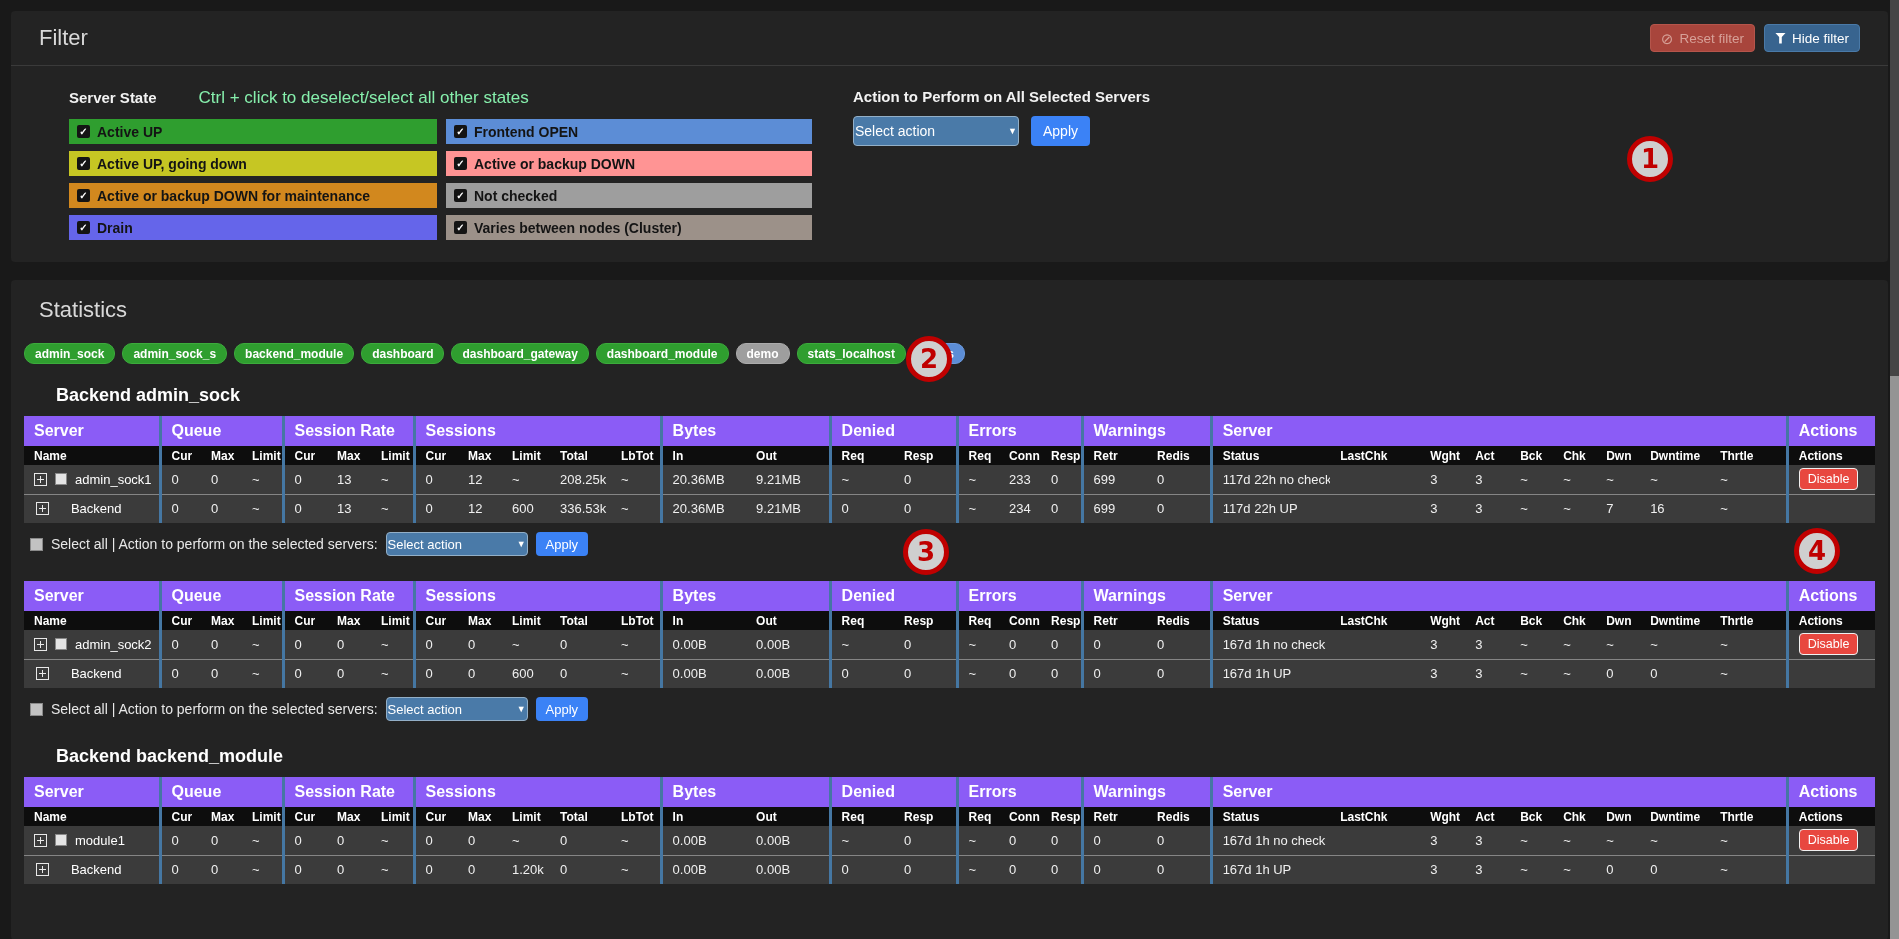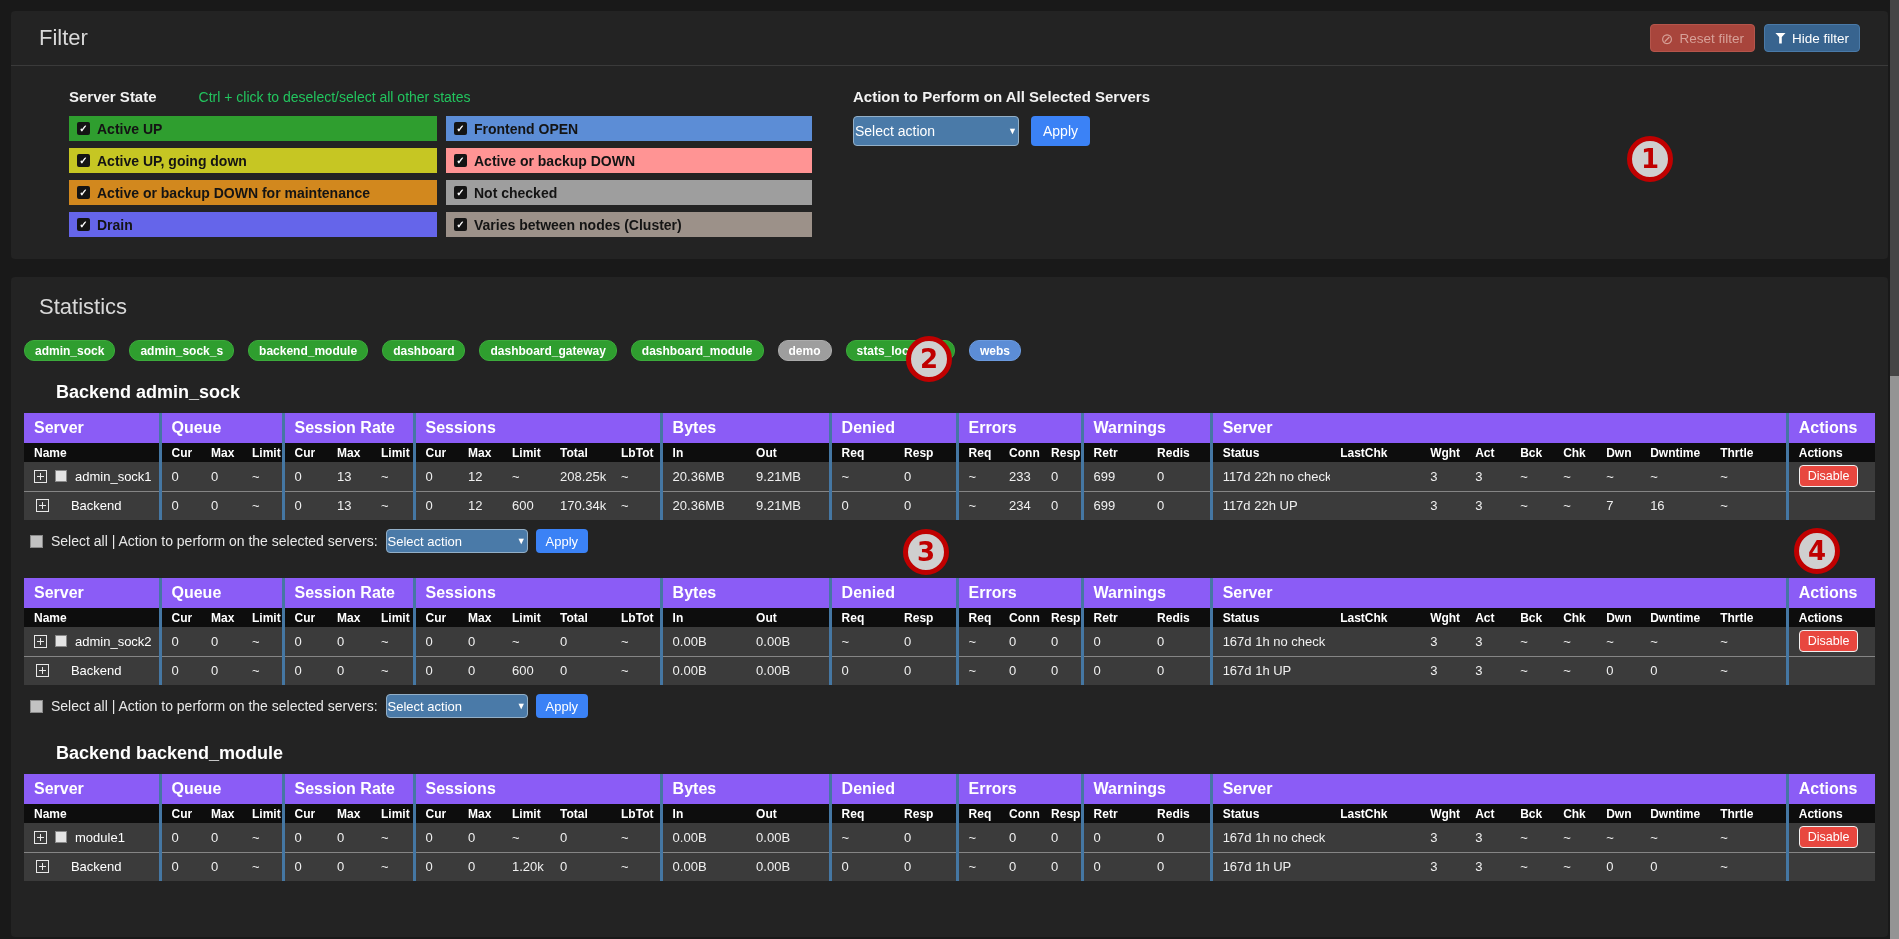--- a/index.html
+++ b/index.html
@@ -24,37 +24,37 @@
   .funnel-icon { width:11px; height:11px; background:#fff; clip-path:polygon(0 0,100% 0,62% 42%,62% 100%,38% 100%,38% 42%); }
 
   .filter-body { display:flex; padding:16px 16px 22px 16px; }
   .fb-col1 { width:428px; flex:none; }
   .fb-label { font-weight:bold; font-size:15px; color:#f2f2f2; margin:6px 0 9px; }
   .text-input { width:428px; height:34px; background:#4a7aa8; border:1px solid #cfd6dc; border-radius:5px; color:#fff; font-size:14px; padding:0 8px; }
   .help-text { font-size:12.5px; color:#9a9a9a; margin:7px 0 8px; }
 
   .fb-col2 { margin-left:42px; width:748px; flex:none; }
   .states-header { display:flex; align-items:baseline; gap:42px; margin:6px 0 11px; }
-  .states-hint { font-size:14px; color:#22c55e; }
+  .states-hint { font-size:17px; color:#86efac; }
   .states-grid { display:grid; grid-template-columns:368px 366px; column-gap:9px; row-gap:7px; grid-auto-flow:column; grid-template-rows:repeat(4,25px); }
   .state-bar { display:flex; align-items:center; gap:7px; padding:0 8px; font-weight:bold; font-size:14px; color:#141414; cursor:pointer; }
   .state-cb { width:13px; height:13px; background:#141414; border-radius:2px; color:#fff; font-size:10px; line-height:13px; text-align:center; flex:none; }
 
   .fb-col3 { margin-left:36px; flex:1; }
   .action-row { display:flex; gap:12px; margin-top:11px; }
   .sel { background:#4a7aa8; border:1px solid #93afc7; border-radius:4px; color:#fff; display:flex; align-items:center; justify-content:space-between; padding:0 1px; font-size:14px; cursor:pointer; }
   .sel-lg { width:166px; height:30px; }
   .sel-sm { width:142px; height:24px; font-size:13px; }
   .caret { font-size:9px; margin-left:8px; color:#fff; }
   .btn-apply { background:#3b82f6; color:#fff; border:none; border-radius:4px; font-size:14px; padding:0 12px; height:30px; cursor:pointer; }
   .btn-apply-sm { height:24px; font-size:13px; padding:0 10px; }
 
   #statistics-panel { margin-top:18px; padding:0 0 40px 0; min-height:660px; }
   .stats-heading { padding:17px 28px 8px; font-size:22px; color:#d8d8d8; }
-  .tags-row { padding:12px 13px 0; display:flex; gap:14px; }
+  .tags-row { padding:12px 13px 0; display:flex; gap:7px; }
   .tag { height:21px; border-radius:10px; padding:0 10px; display:flex; align-items:center; font-size:12px; font-weight:bold; color:#fff; cursor:pointer; }
   .tag-green { background:#2f9e2f; border:1px solid #3cab3c; }
   .tag-gray  { background:#9e9e9e; border:1px solid #ababab; }
   .tag-blue  { background:#5c8dd6; border:1px solid #6b9ade; }
 
   .bk-section { padding:0 13px; }
   .bk-title { font-size:18px; font-weight:bold; color:#fff; margin:21px 0 10px 32px; }
   table.stats { border-collapse:collapse; table-layout:fixed; width:1851px; }
   table.stats th, table.stats td { padding:0 0 0 10px; text-align:left; overflow:hidden; white-space:nowrap; }
   tr.g-row th { background:#8b5cf6; color:#fff; font-size:16px; font-weight:bold; height:30px; }
@@ -304,21 +304,21 @@
               </td>
               <td class="gsep">0</td>
               <td>0</td>
               <td>~</td>
               <td class="gsep">0</td>
               <td>13</td>
               <td>~</td>
               <td class="gsep">0</td>
               <td>12</td>
               <td>600</td>
-              <td>170.34k</td>
+              <td>336.53k</td>
               <td>~</td>
               <td class="gsep">20.36MB</td>
               <td>9.21MB</td>
               <td class="gsep">0</td>
               <td>0</td>
               <td class="gsep">~</td>
               <td>234</td>
               <td>0</td>
               <td class="gsep">699</td>
               <td>0</td>

